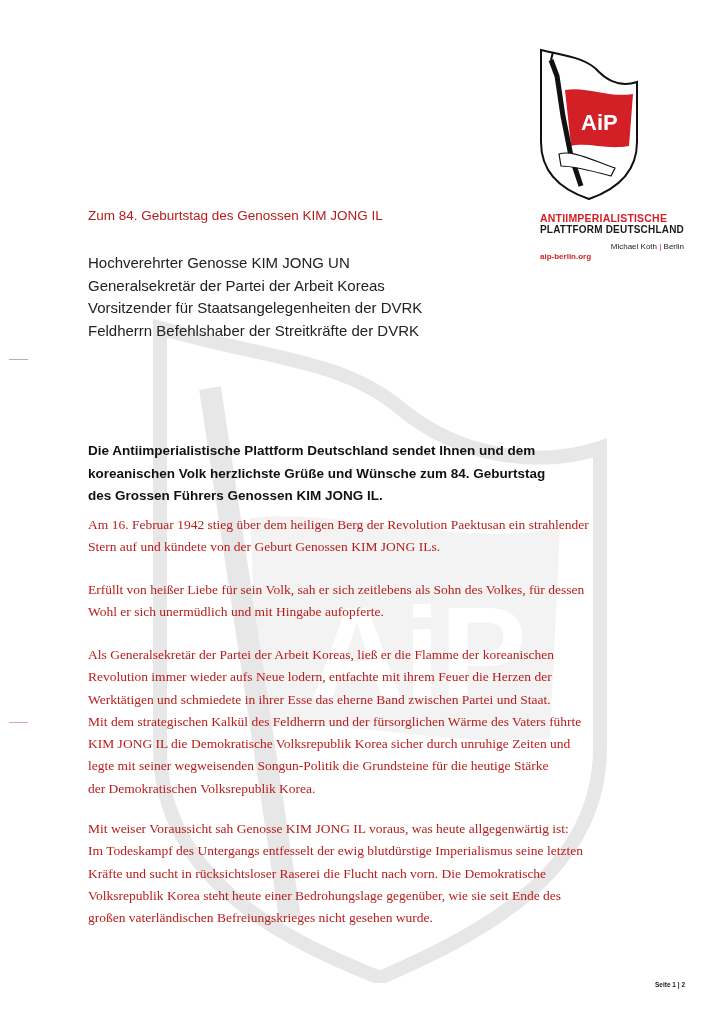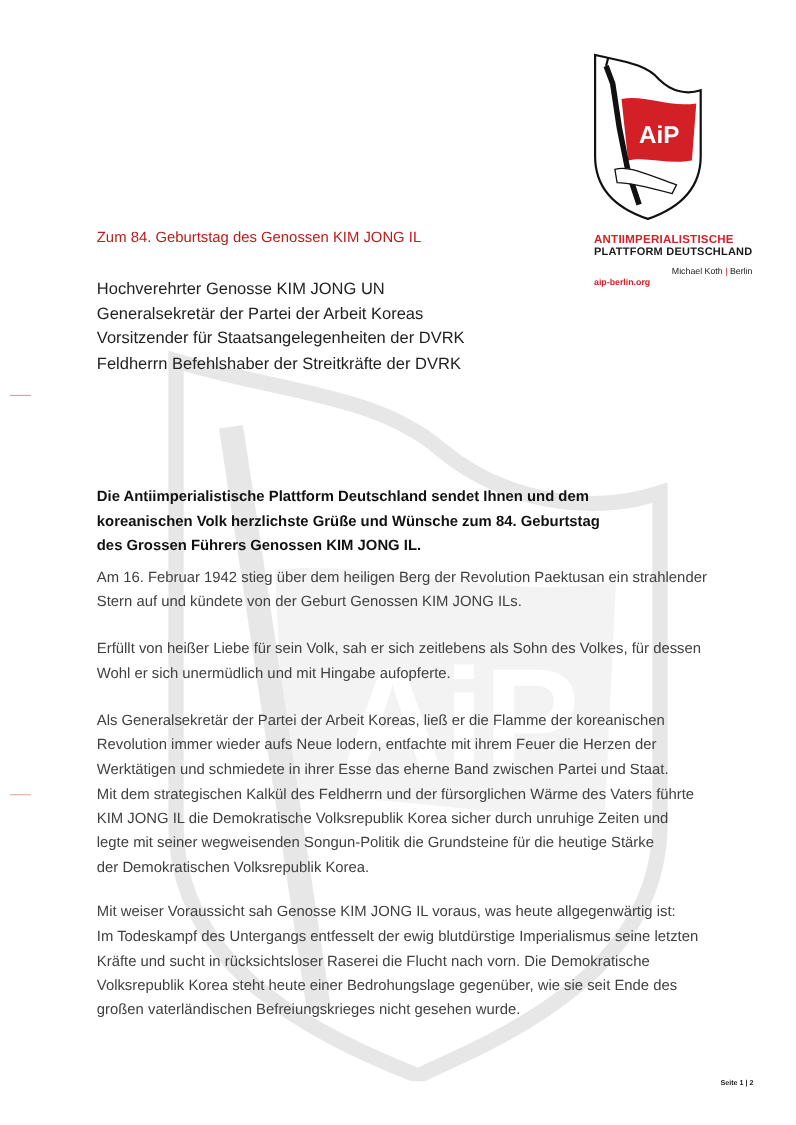--- a/index.html
+++ b/index.html
@@ -10,21 +10,21 @@
   .logo { position:absolute; left:537px; top:46px; width:104px; height:156px; }
   .org { position:absolute; left:540px; top:212px; }
   .org .l1 { color:#d31f26; font-weight:bold; font-size:10.5px; letter-spacing:0.2px; line-height:12px; }
   .org .l2 { color:#1a1a1a; font-weight:bold; font-size:10px; letter-spacing:0.2px; line-height:12px; }
   .org .l3 { font-size:8px; color:#222; margin-top:6px; line-height:10px;text-align:right; }
   .org .l3 .sep { color:#d31f26; }
   .org .l4 { font-size:8px; color:#d31f26; font-weight:bold; line-height:10px; }
   .title { position:absolute; left:88px; top:208px; color:#b91c1c; font-weight:normal; font-size:13.5px; }
   .address { position:absolute; left:88px; top:252px; font-size:15px; line-height:22.7px; color:#222; }
   .lead { position:absolute; left:88px; top:428px; font-size:13.5px; line-height:22.5px; font-weight:bold; color:#111;margin-top:12px; }
-  .para { position:absolute; left:88px; font-size:13.5px; line-height:22.3px; color:#404040; }
+  .para { position:absolute; left:88px; font-size:13.5px; line-height:22.3px; color:#b91c1c;font-family:Liberation Serif, serif; }
   .para div, .lead div, .address div { white-space:nowrap; }
   .pagenum { position:absolute; left:655px; top:981px; font-size:6.5px; font-weight:bold; color:#222; }
 </style>
 </head>
 <body>
 
 <svg class="watermark" viewBox="0 0 480 665">
   <path d="M20 10 C120 40 200 40 260 90 C320 140 400 150 460 130 L460 430 C460 560 330 620 240 660 C140 620 20 560 20 430 Z" fill="none" stroke="#000" stroke-width="14"></path>
   <path d="M70 70 L150 600" stroke="#000" stroke-width="22" fill="none"></path>
   <path d="M110 200 C200 190 320 230 420 210 L410 420 C300 430 220 400 120 410 Z" fill="#000" opacity="0.5"></path>

